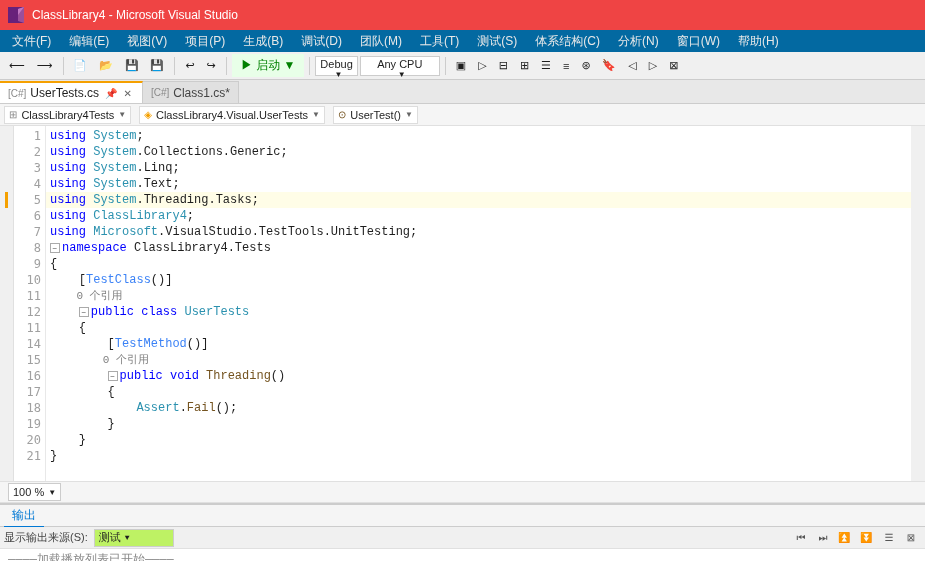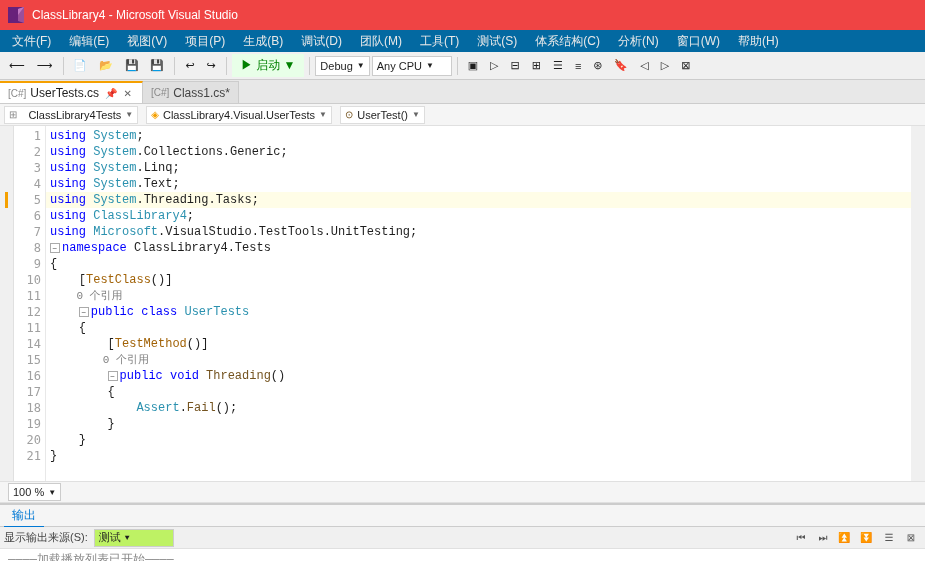--- a/index.html
+++ b/index.html
@@ -65,20 +65,21 @@
     }
     .toolbar-sep { width: 1px; height: 18px; background: #ccc; margin: 0 3px; }
     .toolbar-dropdown {
       display: flex; align-items: center;
       border: 1px solid #ccc;
       background: white;
       padding: 1px 4px;
       font-size: 11px;
       cursor: pointer;
       height: 20px;
+      flex-direction: column;
     }
     .toolbar-dropdown .arrow { margin-left: 4px; font-size: 8px; }
 
     
     .tab-bar {
       background: #e8e8e8;
       border-bottom: 1px solid #cccccc;
       height: 24px;
       display: flex;
       align-items: flex-end;
@@ -195,21 +196,21 @@
       text-align: center;
       margin-right: 2px;
       cursor: pointer;
       color: #555;
       flex-shrink: 0;
     }
 
     
     .kw { color: #0000ff; }
     .type { color: #2b91af; } 
-    .attr { color: #a16207; } 
+    .attr { color: #3b82f6; } 
     .class-name { color: #2b91af; }
     .method-name { color: #74531f; }
     .gray-text { color: #808080; font-size: 11px; }
 
     
     .zoom-bar {
       background: #f5f5f5;
       border-top: 1px solid #e0e0e0;
       border-bottom: 1px solid #e0e0e0;
       height: 22px;
@@ -386,21 +387,21 @@
   </div>
   <div class="tab">
     <span style="color:#888; font-size:10px;">[C#]</span>
     <span>Class1.cs*</span>
   </div>
 </div>
 
 <div class="nav-bar">
   <div class="nav-segment">
     <span style="color:#888; font-size:10px;">⊞</span>
-    <span style="margin-left:11px;">ClassLibrary4Tests</span>
+    <span style="margin-left:4px;">ClassLibrary4Tests</span>
     <span class="nav-arrow">▼</span>
   </div>
   <div style="width:8px;"></div>
   <div class="nav-segment">
     <span style="color:#f5a000; font-size:10px;">◈</span>
     <span style="margin-left:4px;">ClassLibrary4.Visual.UserTests</span>
     <span class="nav-arrow">▼</span>
   </div>
   <div style="width:8px;"></div>
   <div class="nav-segment">

